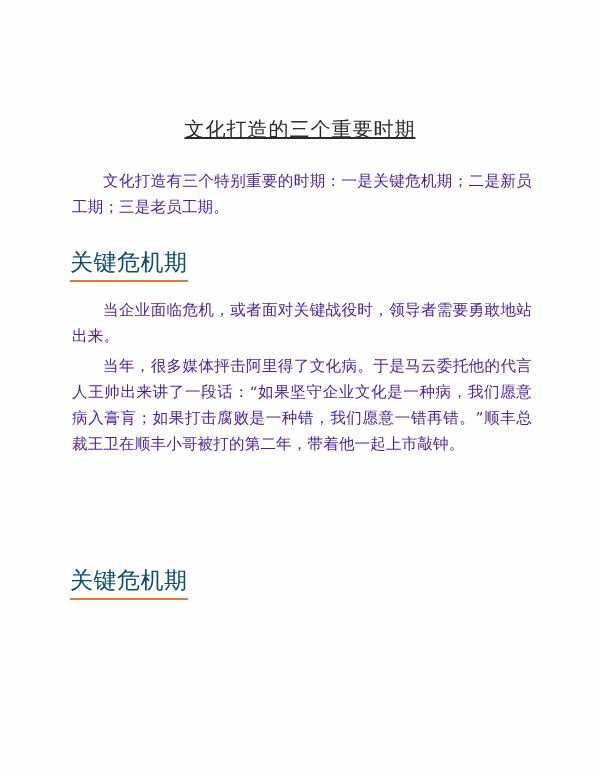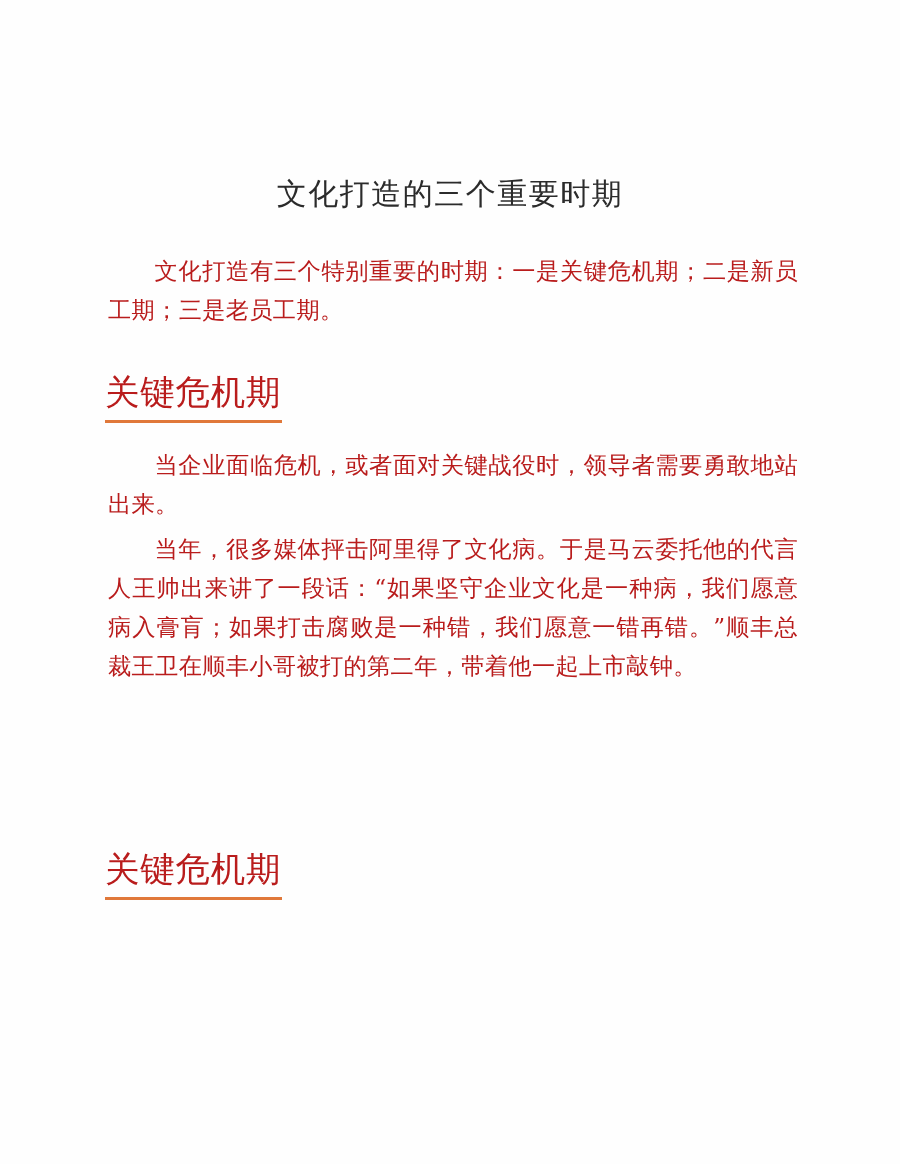--- a/index.html
+++ b/index.html
@@ -25,41 +25,42 @@
       position: absolute;
       top: 116px;
       left: 0;
       width: 600px;
       text-align: center;
       font-size: 20px;
       letter-spacing: 1px;
       color: #2b2b2b;
       margin: 0;
       font-weight: normal;
+      text-decoration: underline;
     }
     .para {
       position: absolute;
       left: 72px;
       width: 460px;
       font-size: 15.5px;
       line-height: 26px;
       text-indent: 31px;
       margin: 0;
-      color: #b91c1c;
+      color: #4c1d95;
       letter-spacing: 0.2px;
       text-align: justify;
     }
     .section-heading {
       position: absolute;
       left: 70px;
       margin: 0;
       font-weight: normal;
       font-size: 23px;
       line-height: 30px;
-      color: #b91c1c;
+      color: #0c4a6e;
       padding-bottom: 3px;
       border-bottom: 2px solid #e0783a;
       letter-spacing: 0.5px;
     }
   </style>
 </head>
 <body>
 
 <div class="page">
 

